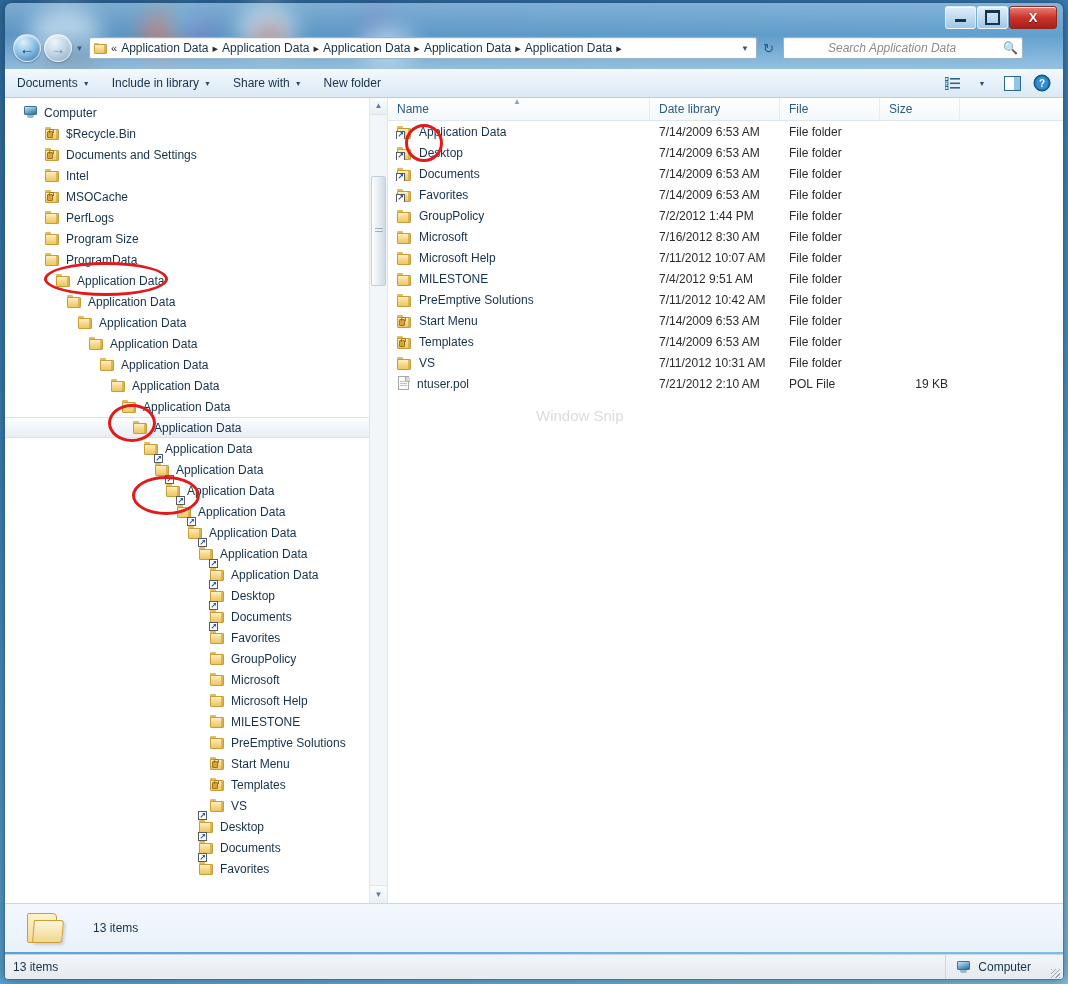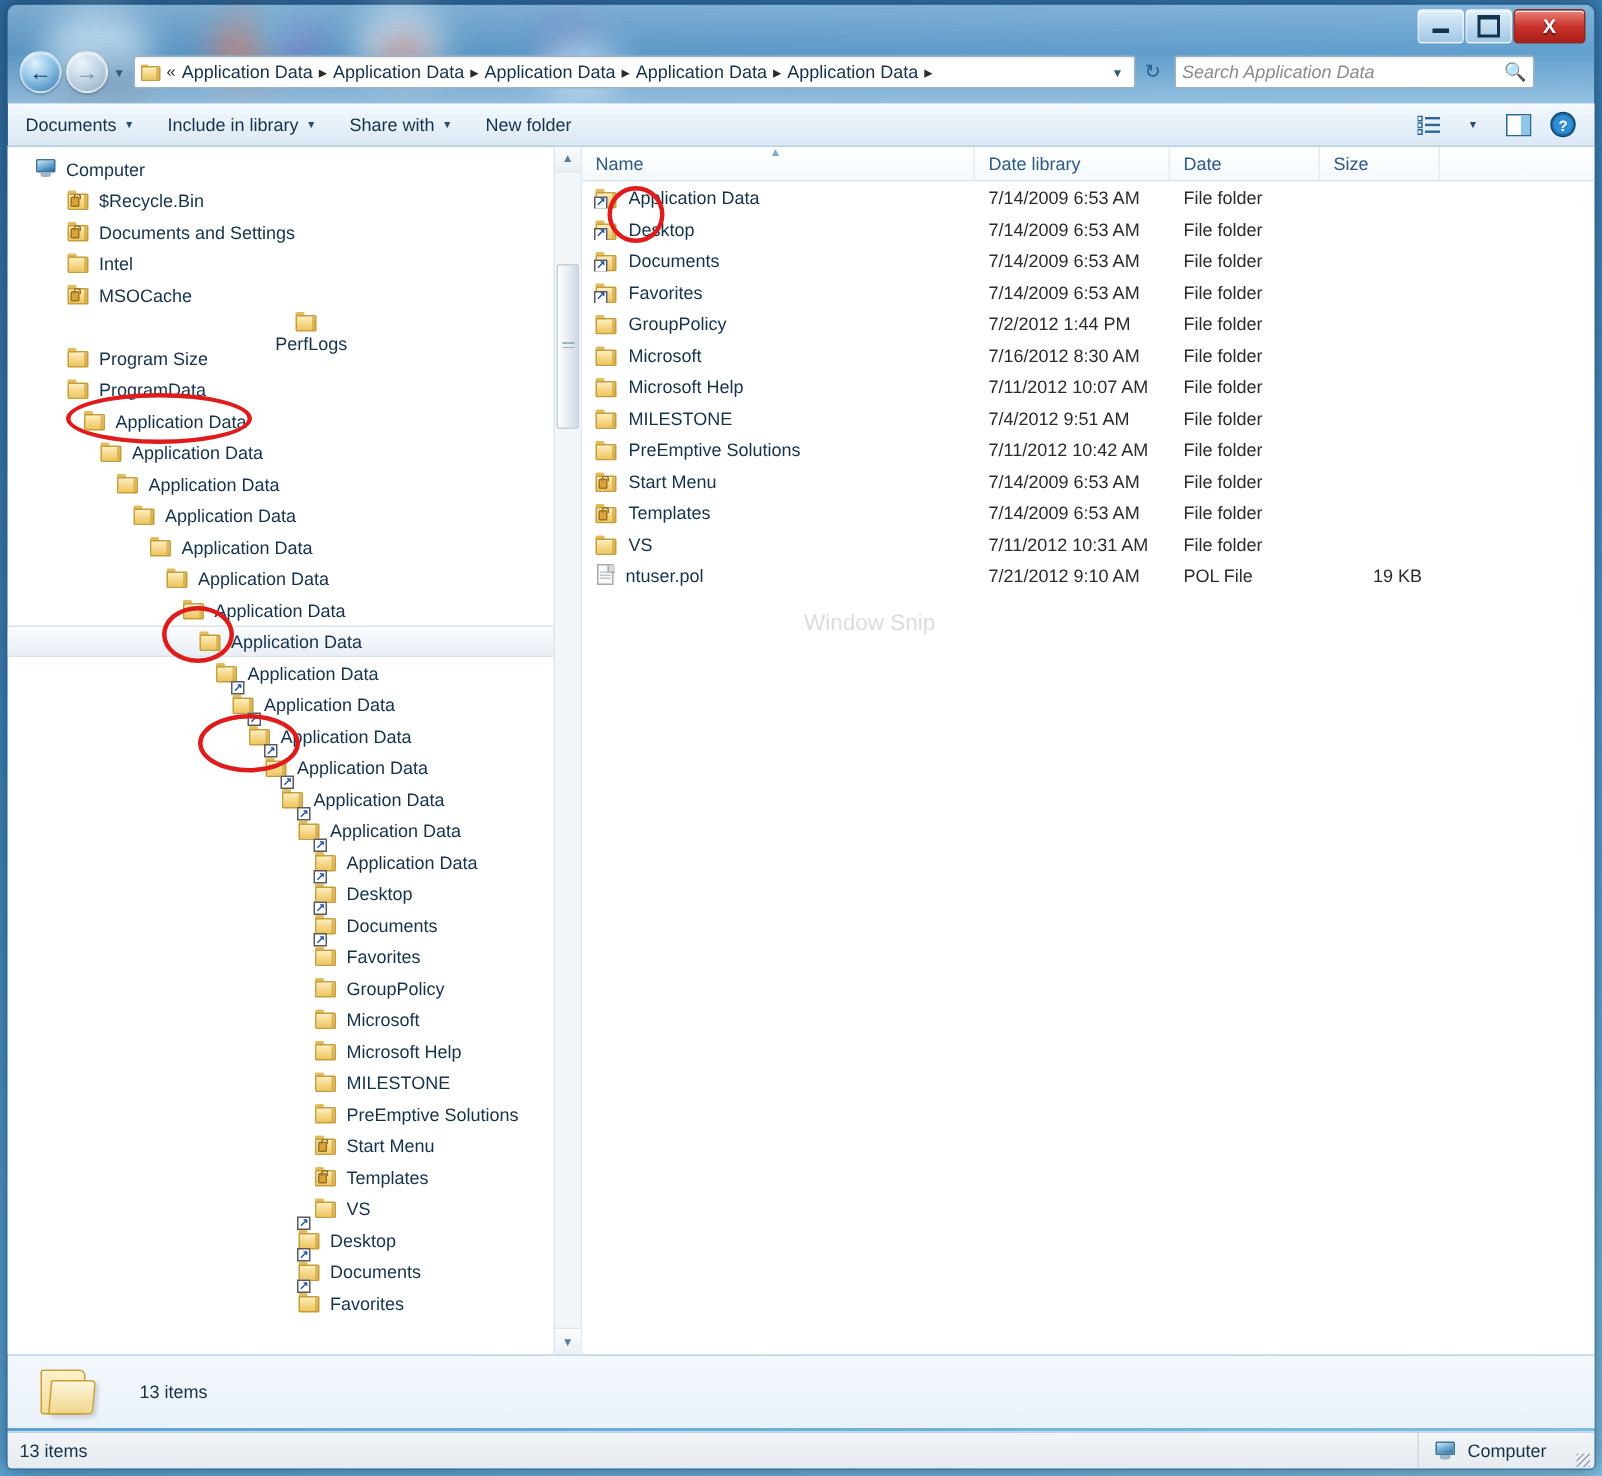--- a/index.html
+++ b/index.html
@@ -71,21 +71,21 @@
   #refresh-button{
     width:21px;height:21px;margin-left:1px;display:flex;align-items:center;justify-content:center;
     color:#1f5e90;font-size:13px;cursor:pointer;border-radius:2px;
   }
   #searchbox{
     margin-left:4px;width:240px;height:22px;box-sizing:border-box;
     background:#fff;border:1px solid #9cb3c4;border-radius:2px;
     display:flex;align-items:center;padding:0 4px;
     box-shadow:inset 0 1px 1px rgba(0,0,0,.08);
   }
-  #search-input-text{flex:1;color:#8b8b8b;font-style:italic;font-size:12px;}
+  #search-input-text{flex:1;color:#8b8b8b;font-style:italic;font-size:12px;margin-left:40px;}
   #search-icon{color:#2b6ea5;font-size:12px;}
   
   #toolbar{
     position:absolute;left:0;top:66px;width:100%;height:28px;
     background:linear-gradient(180deg,#f4f9fd 0%,#e6f0f9 52%,#dbe9f5 100%);
     border-bottom:1px solid #b9cede;
     display:flex;align-items:center;z-index:20;
   }
   .tbtn{
     height:22px;padding:0 9px;margin-left:2px;display:flex;align-items:center;gap:5px;
@@ -338,21 +338,21 @@
             <span>Documents and Settings</span>
           </div>
           <div class="treerow" style="padding-left: 40px;">
             <span class="ico"><span class="fico"><span class="tab"></span><span class="body"></span><span class="spine"></span></span></span>
             <span>Intel</span>
           </div>
           <div class="treerow" style="padding-left: 40px;">
             <span class="ico"><span class="fico"><span class="tab"></span><span class="body"></span><span class="spine"></span><span class="lock"></span></span></span>
             <span>MSOCache</span>
           </div>
-          <div class="treerow" style="padding-left: 40px; flex-direction: column;">
+          <div class="treerow" style="padding-left: 40px;">
             <span class="ico"><span class="fico"><span class="tab"></span><span class="body"></span><span class="spine"></span></span></span>
             <span>PerfLogs</span>
           </div>
           <div class="treerow" style="padding-left: 40px;">
             <span class="ico"><span class="fico"><span class="tab"></span><span class="body"></span><span class="spine"></span></span></span>
             <span>Program Size</span>
           </div>
           <div class="treerow" style="padding-left: 40px;">
             <span class="ico"><span class="fico"><span class="tab"></span><span class="body"></span><span class="spine"></span></span></span>
             <span>ProgramData</span>
@@ -486,21 +486,21 @@
     <div id="listpane">
       <div id="colheader">
         <div class="colcell" style="width:262px;">
           <span>Name</span>
           <span id="sort-indicator">▲</span>
         </div>
         <div class="colcell" style="width:130px;">
           <span>Date library</span>
         </div>
         <div class="colcell" style="width:100px;">
-          <span>Date</span>
+          <span>File</span>
         </div>
         <div class="colcell" style="width:80px;">
           <span>Size</span>
         </div>
       </div>
       <div id="filerows">
           <div class="filerow">
             <span class="cell name" style="width:262px">
               <span class="fico">
                 <span class="tab"></span>
@@ -666,21 +666,21 @@
             <span class="cell name" style="width:262px">
               <span class="pico">
                 <span class="pg"></span>
                 <span class="fold"></span>
                 <span class="ln" style="top:5px;"></span>
                 <span class="ln" style="top:7px;"></span>
                 <span class="ln" style="top:9px;"></span>
               </span>
               <span>ntuser.pol</span>
             </span>
-            <span class="cell muted" style="width:130px">7/21/2012 9:10 AM</span>
+            <span class="cell muted" style="width:130px">7/21/2012 2:10 AM</span>
             <span class="cell muted" style="width:100px">POL File</span>
             <span class="cell size muted" style="width:80px">19 KB</span>
           </div>
         </div>
       <div id="watermark" style="left:148px;top:310px;">Window Snip</div>
     </div>
   </div>
 
   <div id="detailspane">
     <div id="details-folder-icon">

